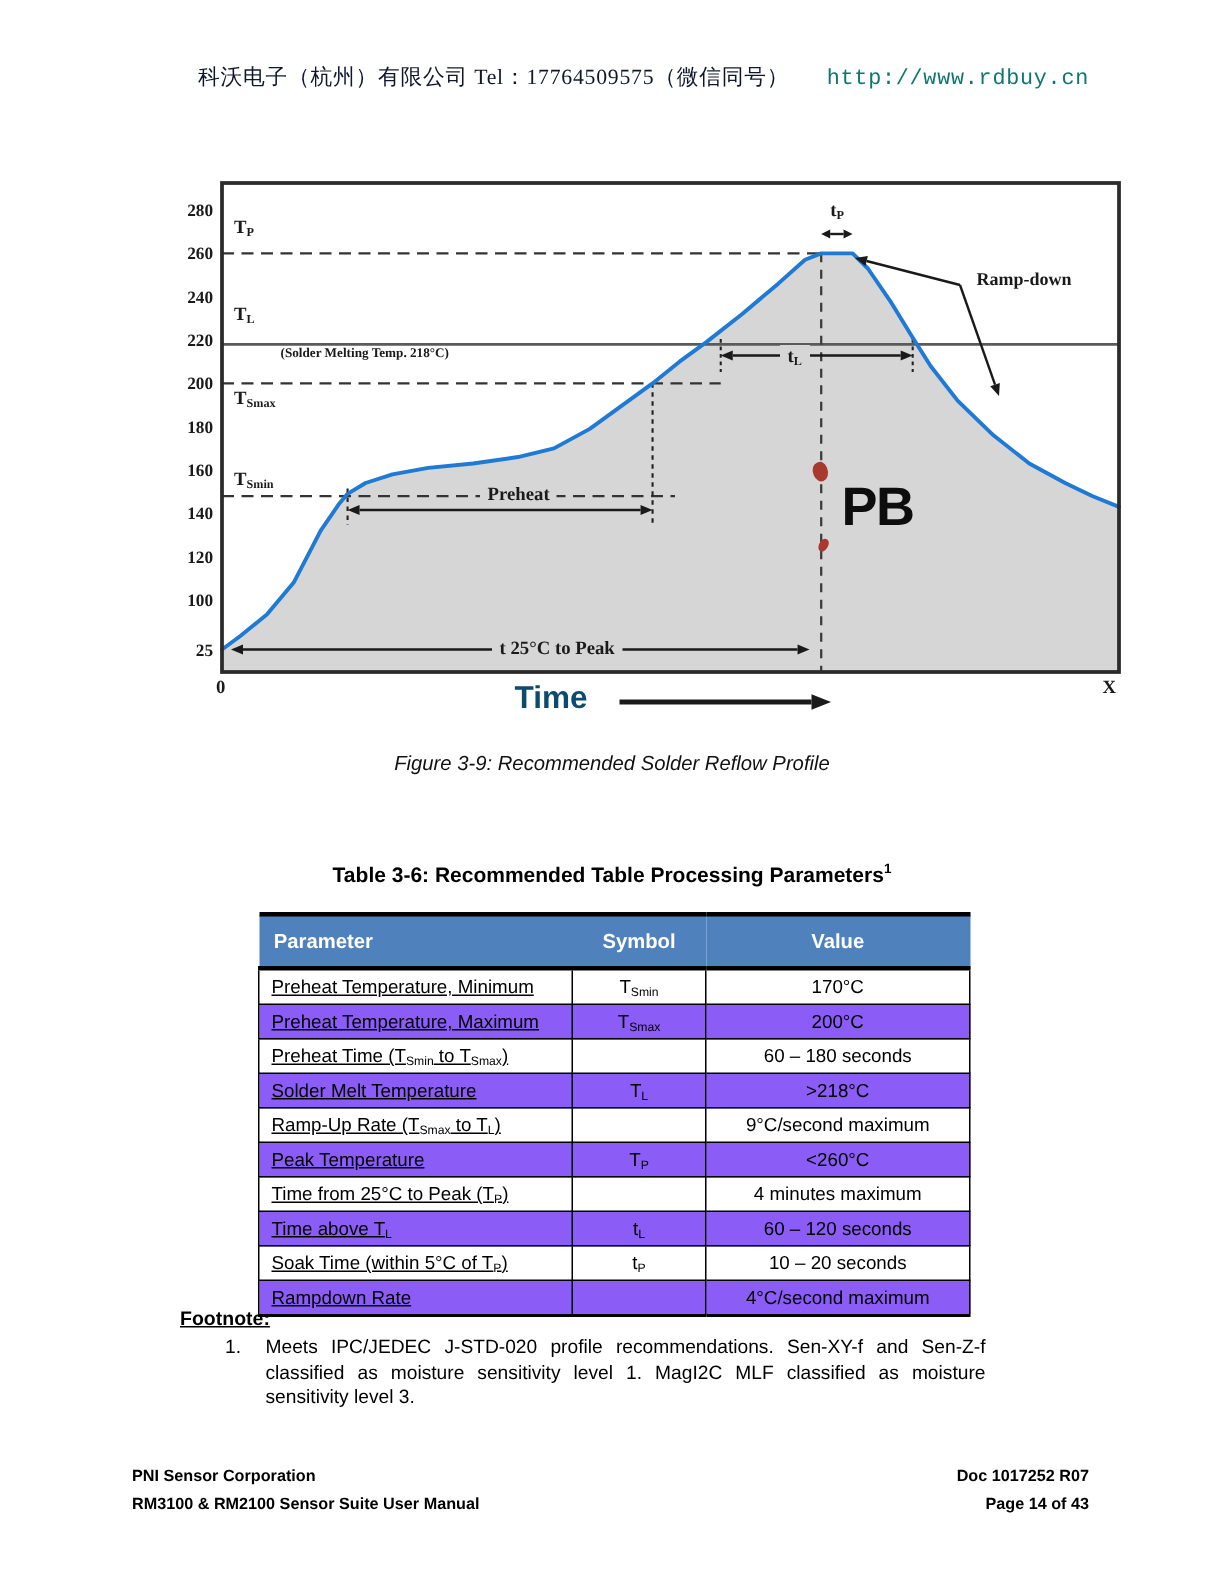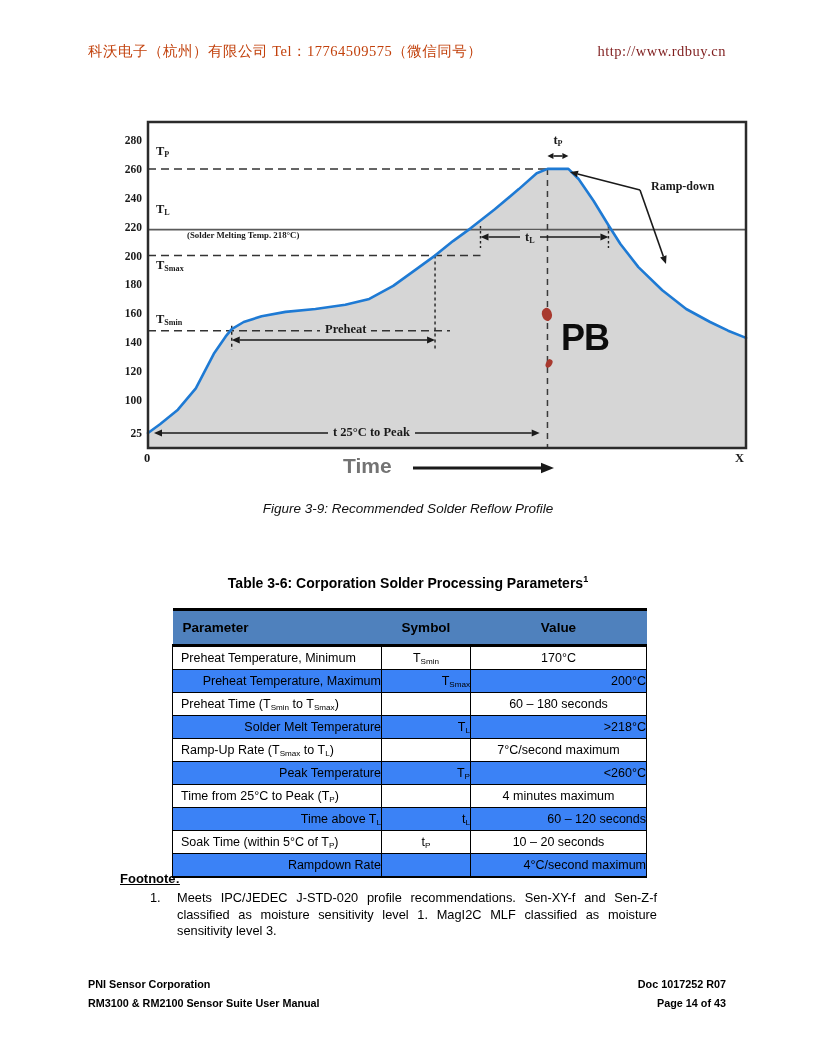--- a/index.html
+++ b/index.html
@@ -6,58 +6,58 @@
   body {
     width:816px; height:1056px; position:relative; background:#ffffff;
     font-family:"Liberation Sans", sans-serif; color:#1a1a1a; overflow:hidden;
   }
   
   .page-header {
     position:absolute; left:88px; right:90px; top:42px;
     display:flex; justify-content:space-between; align-items:baseline;
     font-family:"Liberation Serif","DejaVu Serif",serif; font-size:14.5px; letter-spacing:0.5px;
   }
-  .hdr-company { color:#c2410c; }
-  .hdr-url { color:#7f1d1d; }
+  .hdr-company { color:#0f172a;margin-left:44px; }
+  .hdr-url { color:#0f766e;font-family:Liberation Mono, monospace; }
   
   .chart-wrap { position:absolute; left:118px; top:116px; width:640px; height:372px; }
   .chart-wrap svg { position:absolute; left:0; top:0; }
   .ov { position:absolute; white-space:nowrap; }
   .serifb { font-family:"Liberation Serif","DejaVu Serif",serif; font-weight:bold; font-size:12.5px; color:#1a1a1a; }
   .tiny { font-family:"Liberation Serif","DejaVu Serif",serif; font-weight:bold; font-size:8.8px; color:#1a1a1a; }
   .graybg { background:#d6d6d6; padding:0 5px; }
-  .time-label { font-size:21px; font-weight:bold; color:#737373; }
+  .time-label { font-size:21px; font-weight:bold; color:#0c4a6e; }
   .pb-watermark { font-size:36px; font-weight:bold; letter-spacing:-1px; color:#0d0d0d; line-height:1;
     font-family:"Liberation Sans",sans-serif; }
   .pb-mark { position:absolute; background:#a8392e; border-radius:50% 40% 55% 45%; }
   sub { font-size:0.65em; vertical-align:-0.25em; line-height:0; }
   .tick { font:bold 11.5px "Liberation Serif","DejaVu Serif",serif; fill:#1a1a1a; }
   
   .fig-caption {
     position:absolute; left:0; width:100%; top:501px; text-align:center;
     font-style:italic; font-size:13.5px; color:#111;
   }
   .table-title {
     position:absolute; left:0; width:100%; top:574px; text-align:center;
     font-weight:bold; font-size:14px; color:#000;
   }
   .table-title sup { font-size:9px; vertical-align:6px; }
   
   table.solder { position:absolute; left:172px; top:608px; width:474px; border-collapse:collapse;
     font-size:12.5px; color:#000; table-layout:fixed; }
   table.solder col.c1 { width:209px; } table.solder col.c2 { width:89px; } table.solder col.c3 { width:176px; }
   table.solder th {
-    background:#4f81bd; color:#000000; font-weight:bold; font-size:13.5px; height:31px;
+    background:#4f81bd; color:#ffffff; font-weight:bold; font-size:13.5px; height:31px;
     border-top:3px solid #000; border-bottom:3px solid #000;
   }
   table.solder th.param-h { text-align:left; padding-left:10px; }
   table.solder td { border:1.4px solid #000; height:22px; padding:0; }
-  table.solder td.param { text-align:left; padding-left:8px; }
+  table.solder td.param { text-align:left; padding-left:8px;text-decoration:underline; }
   table.solder td.symbol, table.solder td.value { text-align:center; }
-  table.solder tr.shaded td { background:#3b82f6;text-align:right; }
+  table.solder tr.shaded td { background:#8b5cf6; }
   table.solder tr:last-child td { border-bottom:2.6px solid #000; }
   
   .footnote { position:absolute; left:120px; top:871px; width:545px; font-size:12.8px; color:#000; }
   .footnote-heading { font-weight:bold; text-decoration:underline; font-size:13px; margin-bottom:4px; }
   .footnote-item { display:flex; margin-left:30px; }
   .footnote-num { width:27px; flex:none; }
   .footnote-text { width:480px; text-align:justify; line-height:1.3; }
   
   .page-footer {
     position:absolute; left:88px; right:90px; top:975px;
@@ -136,21 +136,21 @@
   <div class="pb-mark" style="left:424px; top:192px; width:10px; height:13px; transform:rotate(-22deg);"></div>
   <div class="pb-mark" style="left:428px; top:243px; width:6px; height:9px; transform:rotate(24deg);"></div>
 
   <div class="ov serifb" style="left:26px; top:335px;">0</div>
   <div class="ov serifb" style="left:617px; top:335px;">X</div>
   <div class="ov time-label" style="left:225px; top:338px;">Time</div>
 </div>
 
 <div class="fig-caption">Figure 3-9:  Recommended Solder Reflow Profile</div>
 
-<div class="table-title"><span>Table 3-6:  </span><span>Corporation Solder Processing Parameters</span><sup>1</sup></div>
+<div class="table-title"><span>Table 3-6:  </span><span>Recommended Table Processing Parameters</span><sup>1</sup></div>
 
 <table class="solder">
   <colgroup>
       <col class="c1">
       <col class="c2">
       <col class="c3">
     </colgroup>
   <thead>
     <tr>
       <th class="param-h">Parameter</th>
@@ -175,21 +175,21 @@
         <td class="value">60 – 180 seconds</td>
       </tr>
       <tr class="shaded">
         <td class="param">Solder Melt Temperature</td>
         <td class="symbol">T<sub>L</sub></td>
         <td class="value">&gt;218°C</td>
       </tr>
       <tr>
         <td class="param">Ramp-Up Rate (T<sub>Smax</sub> to T<sub>L</sub>)</td>
         <td class="symbol"></td>
-        <td class="value">7°C/second maximum</td>
+        <td class="value">9°C/second maximum</td>
       </tr>
       <tr class="shaded">
         <td class="param">Peak Temperature</td>
         <td class="symbol">T<sub>P</sub></td>
         <td class="value">&lt;260°C</td>
       </tr>
       <tr>
         <td class="param">Time from 25°C to Peak (T<sub>P</sub>)</td>
         <td class="symbol"></td>
         <td class="value">4 minutes maximum</td>

